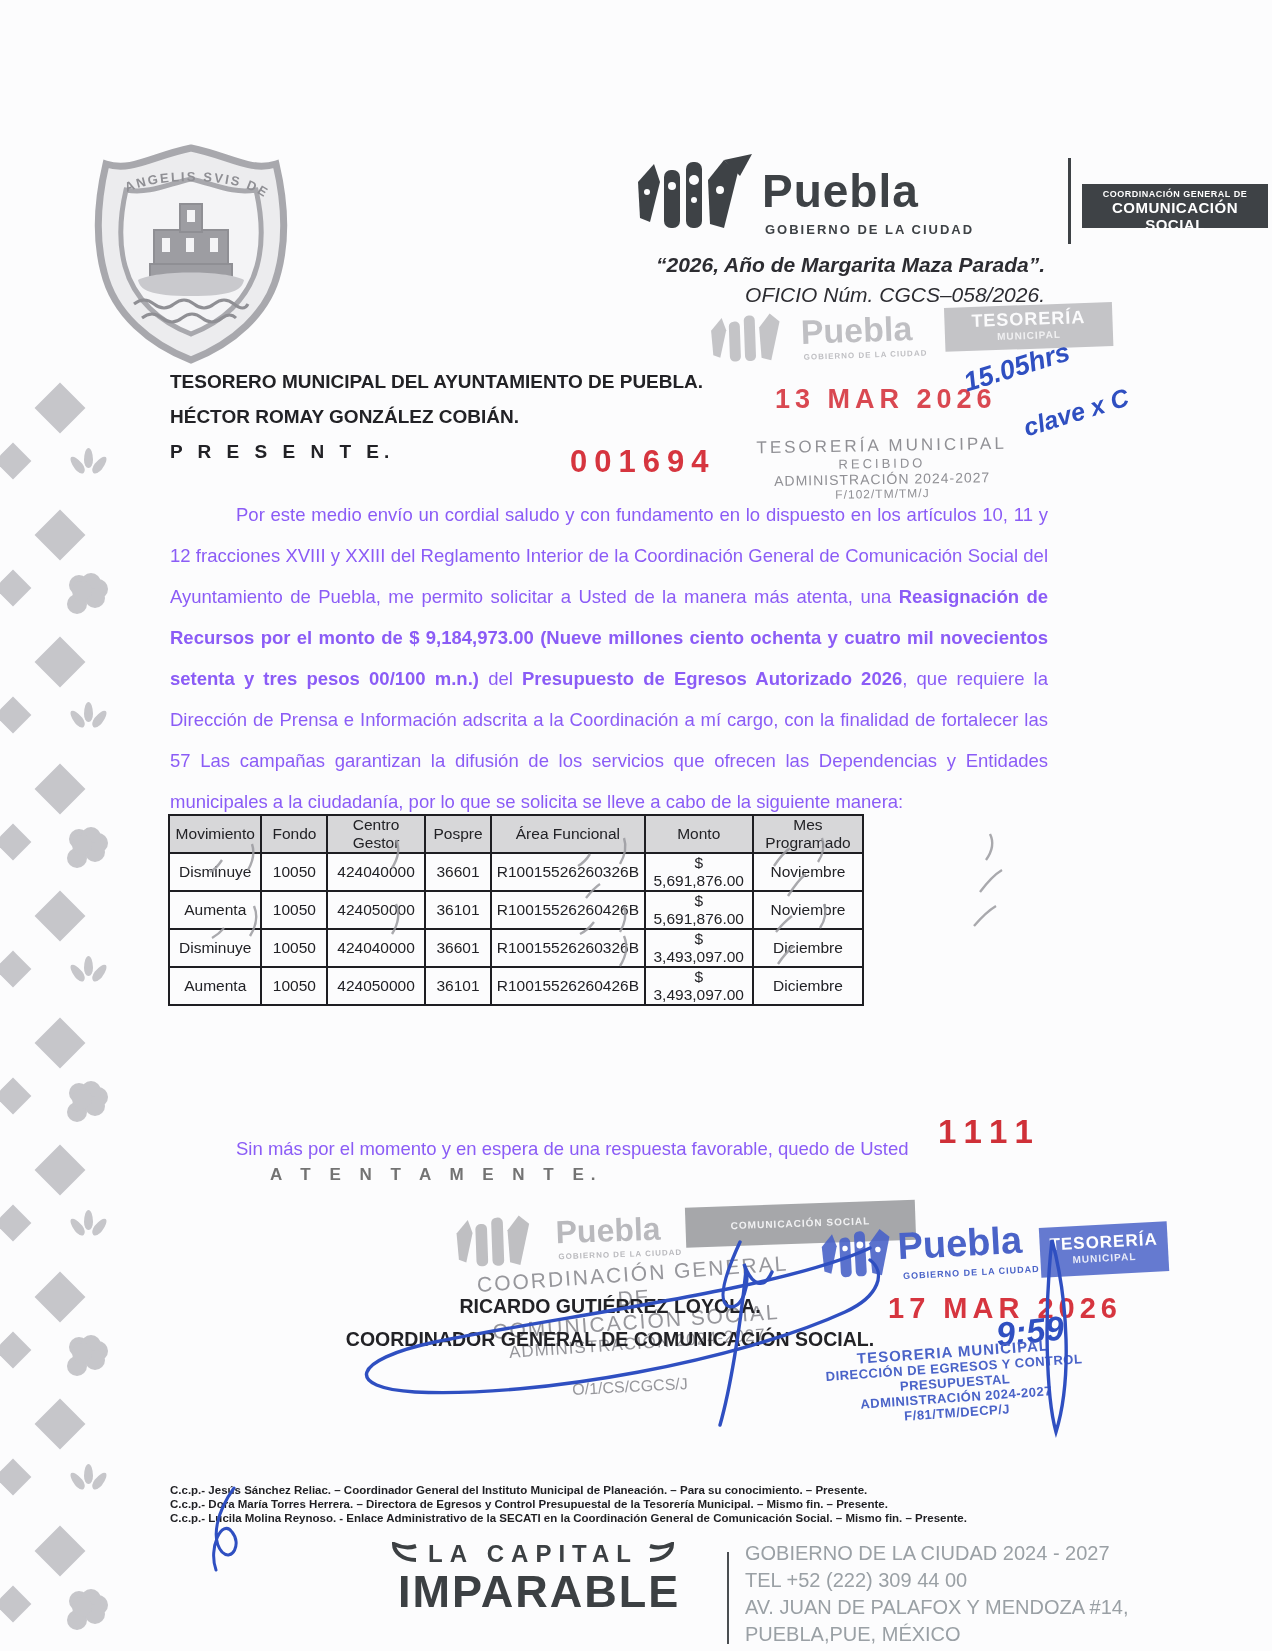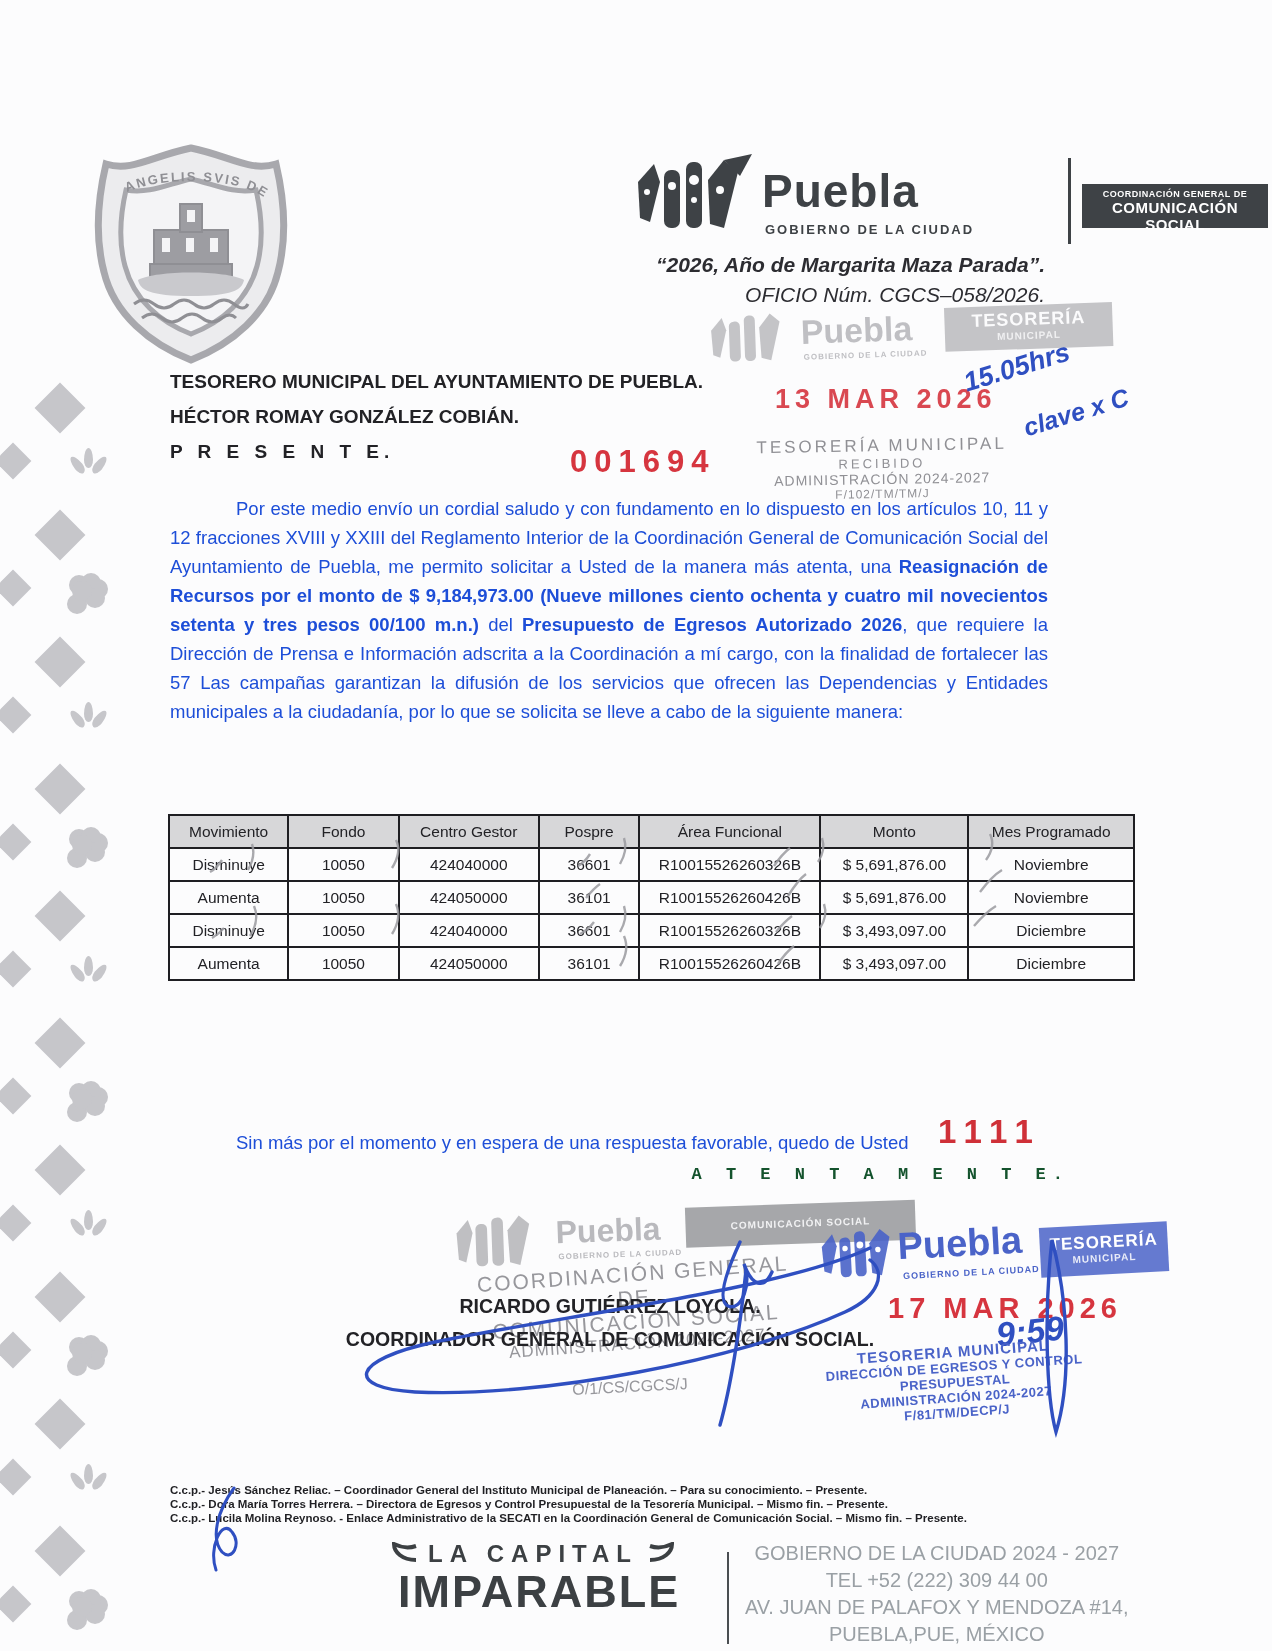--- a/index.html
+++ b/index.html
@@ -47,35 +47,35 @@
   .folio-red{left:570px;top:444px;font-size:31px;font-weight:700;letter-spacing:7px;color:#d6353f;}
   .stamp-recv{left:722px;top:436px;width:320px;text-align:center;color:#909095;transform:rotate(-1deg);}
   .stamp-recv .r1{font-size:17px;letter-spacing:3px;}
   .stamp-recv .r2{font-size:13px;letter-spacing:3px;}
   .stamp-recv .r3{font-size:14px;letter-spacing:1px;}
   .stamp-recv .r4{font-size:12px;letter-spacing:1px;}
 
   
   .recipient{left:170px;top:364px;font-size:19px;font-weight:700;line-height:35px;color:#222226;}
   .sp{letter-spacing:5px;}
-  .para{left:170px;top:494px;width:878px;font-size:18.5px;line-height:29px;text-align:justify;color:#1d4ed8;}
+  .para{left:170px;top:494px;width:878px;font-size:18.5px;line-height:41px;text-align:justify;color:#8b5cf6;}
   .para.ind{text-indent:66px;}
   .p2{top:1022px;}
   .p3{top:1128px;width:878px;}
   .red-1111{left:938px;top:1113px;font-size:33px;font-weight:700;letter-spacing:9px;color:#cf3038;}
 
   
   .tbl-wrap{left:168px;top:814px;width:880px;}
-  table.data{border-collapse:collapse;width:967px;font-size:15.5px;color:#222226;}
+  table.data{border-collapse:collapse;width:696px;font-size:15.5px;color:#222226;}
   table.data th,table.data td{border:2px solid #1e1e22;text-align:center;height:31px;padding:0 2px;}
   table.data th{background:#d7d7d9;font-weight:400;font-size:15.5px;}
   .pen-ticks{left:168px;top:814px;width:880px;height:176px;pointer-events:none;}
 
   
-  .atent{left:270px;top:1165px;width:800px;text-align:right;font-size:17px;font-weight:700;letter-spacing:7px;color:#14532d;font-family:Liberation Mono, monospace;}
+  .atent{left:270px;top:1165px;width:800px;text-align:left;font-size:17px;font-weight:700;letter-spacing:7px;color:#737373;}
   .placedate{left:230px;top:1196px;width:860px;text-align:center;font-size:19px;font-weight:700;color:#222226;}
 
   
   .stamp-gray-sig{left:438px;top:1208px;width:480px;height:64px;transform:rotate(-2deg);opacity:.6;}
   .stamp-gray-sig .sg-word{left:118px;top:2px;font-size:32px;}
   .stamp-gray-sig .sg-sub{left:120px;top:40px;}
   .sg-badge2{position:absolute;left:248px;top:0px;width:230px;height:40px;background:#5d6064;color:#e8e8ea;
              font-size:10px;font-weight:700;letter-spacing:1px;text-align:center;padding-top:14px;box-sizing:border-box;opacity:.9;}
   .stamp-sig-text{left:470px;top:1262px;width:330px;text-align:center;color:#97979c;transform:rotate(-4deg);}
   .stamp-sig-text .s1{font-size:21px;letter-spacing:2px;}
@@ -96,21 +96,21 @@
   .stamp-blue-text{left:800px;top:1343px;width:310px;text-align:center;color:#4a63c8;transform:rotate(-4deg);}
   .stamp-blue-text .b1{font-size:15px;letter-spacing:1px;font-weight:700;}
   .stamp-blue-text .b2{font-size:13px;letter-spacing:.5px;font-weight:700;}
 
   
   .ccp{left:170px;top:1483px;font-size:11.5px;font-weight:700;line-height:14px;color:#1f1f23;width:920px;}
   .footer-logo{left:398px;top:1540px;width:270px;text-align:center;color:#3c4043;}
   .cap-line{font-size:24px;font-weight:800;letter-spacing:7px;position:relative;}
   .imp-line{font-size:45px;font-weight:800;letter-spacing:2px;margin-top:-2px;text-align:right;}
   .footer-rule{left:727px;top:1552px;width:2px;height:92px;background:#4a4e52;}
-  .contact{left:745px;top:1540px;font-size:20px;line-height:27px;color:#9aa0a5;text-align:center;}
+  .contact{left:745px;top:1540px;font-size:20px;line-height:27px;color:#9aa0a5;}
   svg.overlay{position:absolute;pointer-events:none;}
 </style>
 </head>
 <body>
 
 <div class="page">
 
   <div class="abs ornament">
       <div class="orn-unit">
         <div class="orn-diamond"></div>

